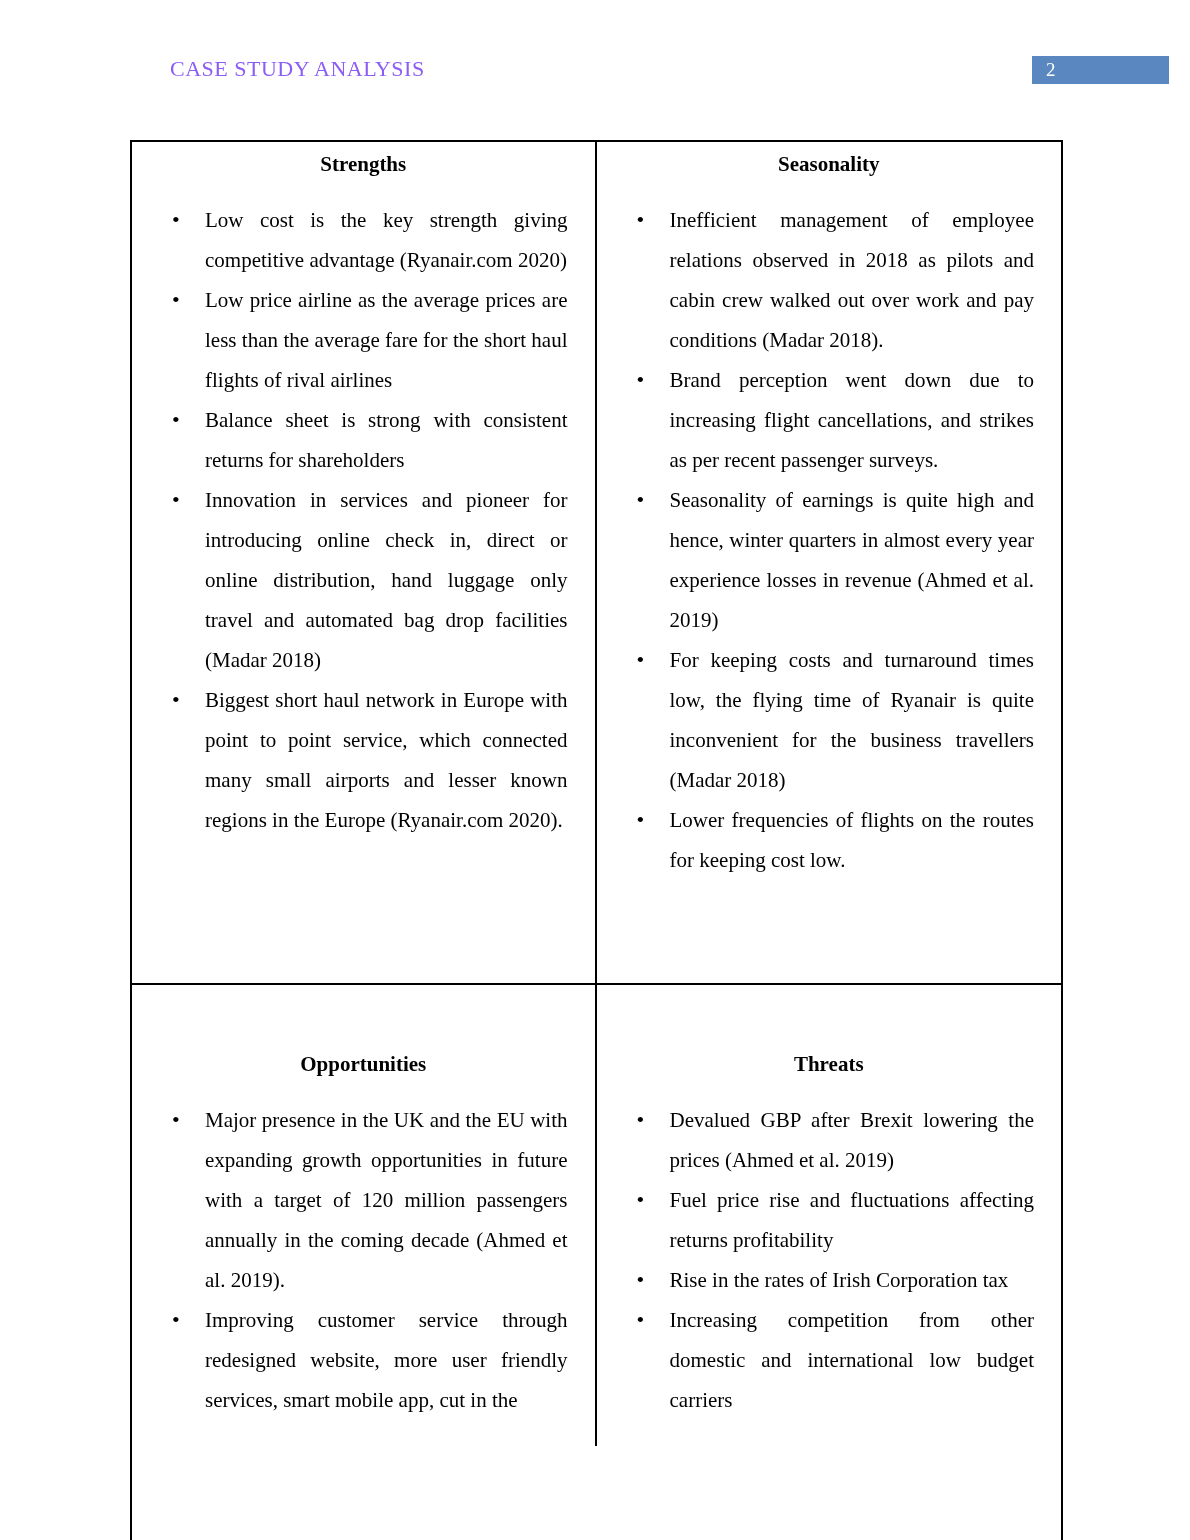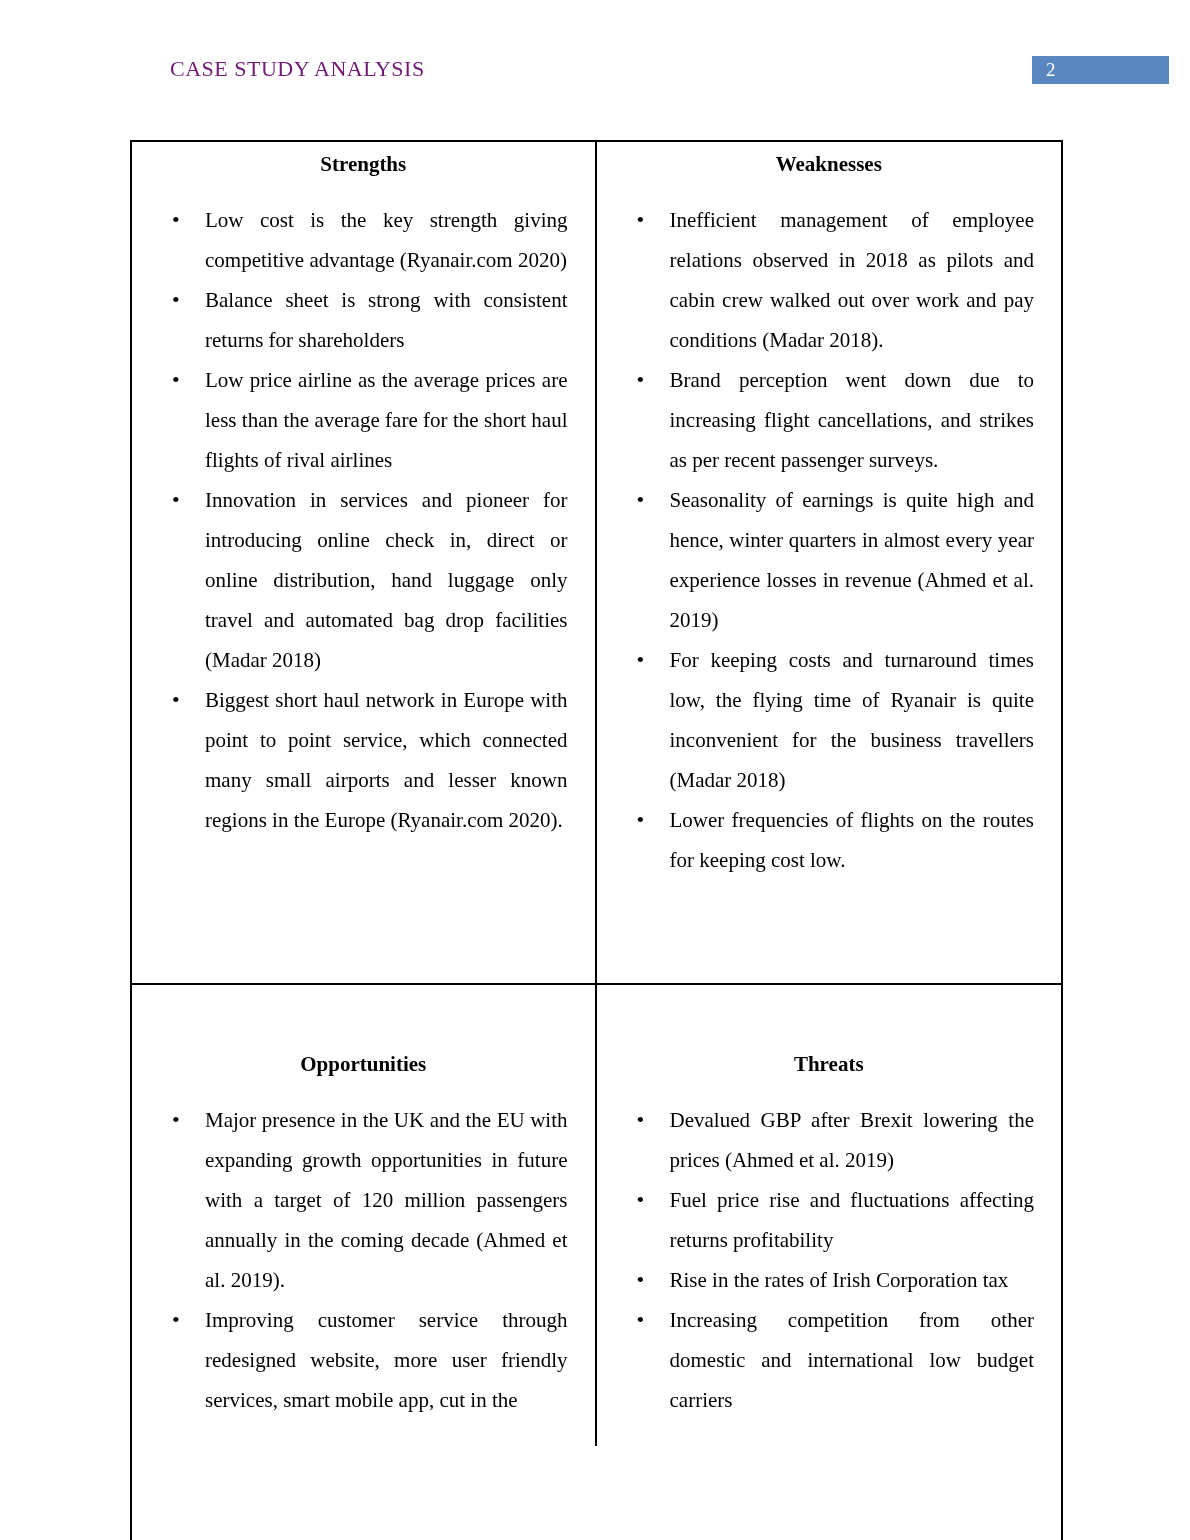--- a/index.html
+++ b/index.html
@@ -16,21 +16,21 @@
     width: 1190px;
     height: 1540px;
     background: #ffffff;
   }
   .running-head {
     position: absolute;
     left: 170px;
     top: 56px;
     font-size: 22px;
     letter-spacing: 0.5px;
-    color: #701a75;
+    color: #8b5cf6;
     white-space: nowrap;
   }
   .page-number-box {
     position: absolute;
     left: 1032px;
     top: 56px;
     width: 137px;
     height: 28px;
     background: #5b87c0;
     display: flex;
@@ -108,28 +108,28 @@
     <span>2</span>
   </div>
 
   <div class="swot-table">
 
     <div class="trow trow-top">
       <div class="cell cell-left">
         <div class="cell-title">Strengths</div>
         <ul class="bullets">
             <li>Low cost is the key strength giving competitive advantage (Ryanair.com 2020)</li>
+            <li>Low price airline as the average prices are less than the average fare for the short haul flights of rival airlines</li>
             <li>Balance sheet is strong with consistent returns for shareholders</li>
-            <li>Low price airline as the average prices are less than the average fare for the short haul flights of rival airlines</li>
             <li>Innovation in services and pioneer for introducing online check in, direct or online distribution, hand luggage only travel and automated bag drop facilities (Madar 2018)</li>
             <li>Biggest short haul network in Europe with point to point service, which connected many small airports and lesser known regions in the Europe (Ryanair.com 2020).</li>
           </ul>
       </div>
       <div class="cell">
-        <div class="cell-title">Weaknesses</div>
+        <div class="cell-title">Seasonality</div>
         <ul class="bullets">
             <li>Inefficient management of employee relations observed in 2018 as pilots and cabin crew walked out over work and pay conditions (Madar 2018).</li>
             <li>Brand perception went down due to increasing flight cancellations, and strikes as per recent passenger surveys.</li>
             <li>Seasonality of earnings is quite high and hence, winter quarters in almost every year experience losses in revenue (Ahmed et al. 2019)</li>
             <li>For keeping costs and turnaround times low, the flying time of Ryanair is quite inconvenient for the business travellers (Madar 2018)</li>
             <li>Lower frequencies of flights on the routes for keeping cost low.</li>
           </ul>
       </div>
     </div>
 

